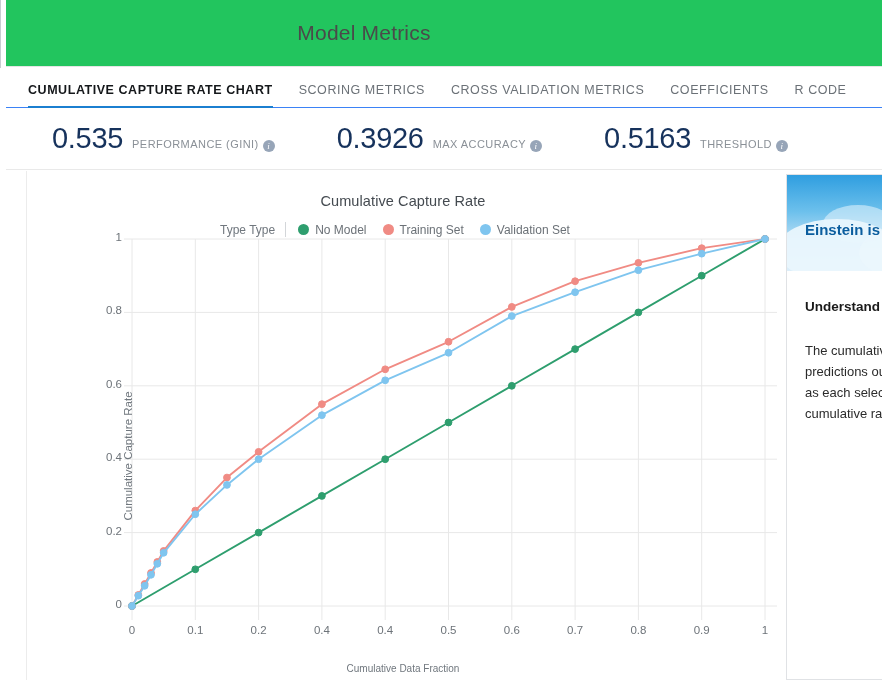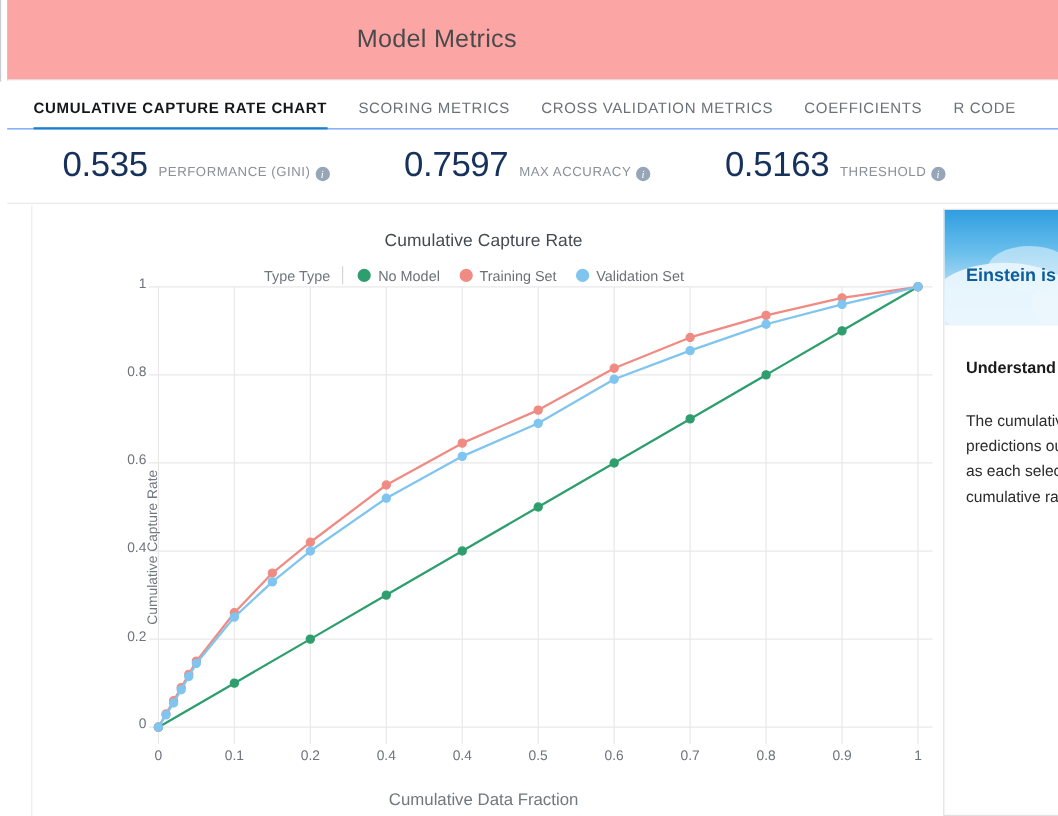--- a/index.html
+++ b/index.html
@@ -28,21 +28,21 @@
     position: absolute;
     left: 0; top: 0;
     width: 1px; height: 68px;
     background: #c9ccd1;
   }
   
   .header {
     position: absolute;
     left: 6px; top: 0;
     right: 0; height: 66px;
-    background: #fca5a5;
+    background: #22c55e;
     border-bottom: 1px solid #e5e5e5;
     display: flex;
     align-items: center;
     justify-content: center;
   }
   .header-title {
     font-size: 21px;
     color: #4a4a4a;
     font-weight: 400;
     letter-spacing: .2px;
@@ -182,21 +182,21 @@
     transform-origin: center;
     font-size: 11.5px;
     color: #70777e;
     white-space: nowrap;
   }
   .axis-label-x {
     position: absolute;
     left: 0; right: 0;
     bottom: 6px;
     text-align: center;
-    font-size: 14px;
+    font-size: 10px;
     color: #70777e;
   }
   .tick-y, .tick-x {
     position: absolute;
     font-size: 11.5px;
     color: #6d7379;
     white-space: nowrap;
   }
   .tick-y { text-align: right; }
   .tick-x { text-align: center; }
@@ -266,21 +266,21 @@
       <div class="tab">COEFFICIENTS</div>
       <div class="tab">R CODE</div>
     </div>
 
   <div class="metrics" id="metricsbar">
       <div class="metric">
         <span class="metric-value">0.535</span>
         <span class="metric-label">PERFORMANCE (GINI)<span class="info-dot">i</span></span>
       </div>
       <div class="metric">
-        <span class="metric-value">0.7597</span>
+        <span class="metric-value">0.3926</span>
         <span class="metric-label">MAX ACCURACY<span class="info-dot">i</span></span>
       </div>
       <div class="metric">
         <span class="metric-value">0.5163</span>
         <span class="metric-label">THRESHOLD<span class="info-dot">i</span></span>
       </div>
     </div>
 
   <div class="chart-panel">
     <div class="chart-title">Cumulative Capture Rate</div>

